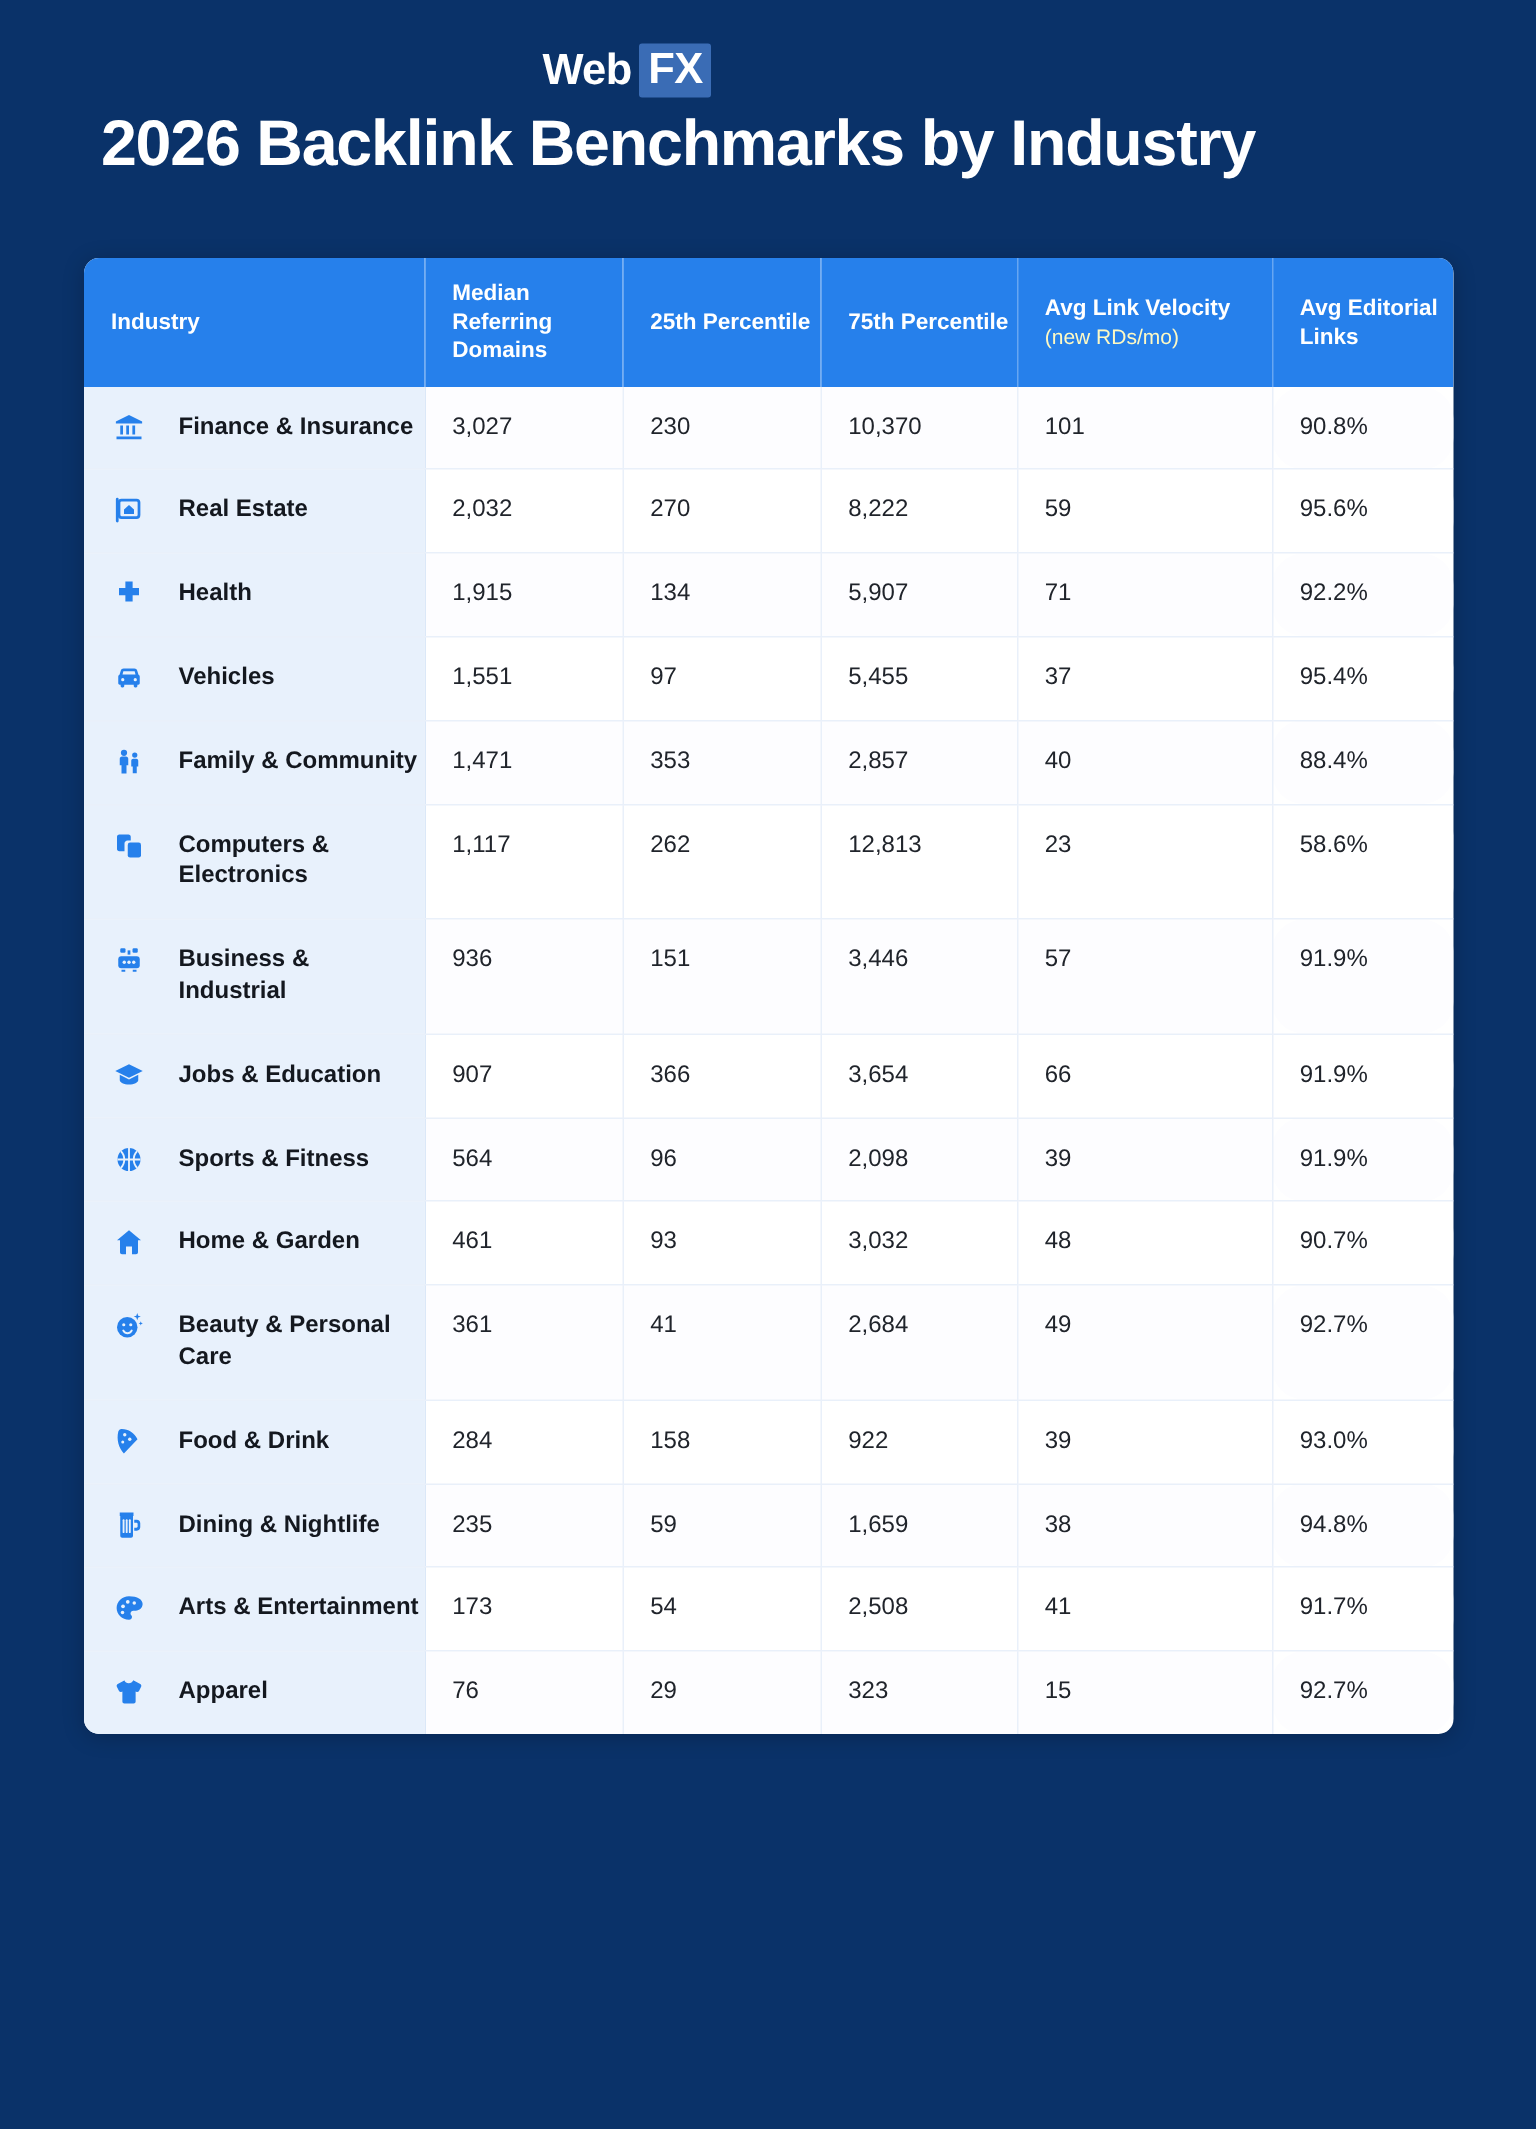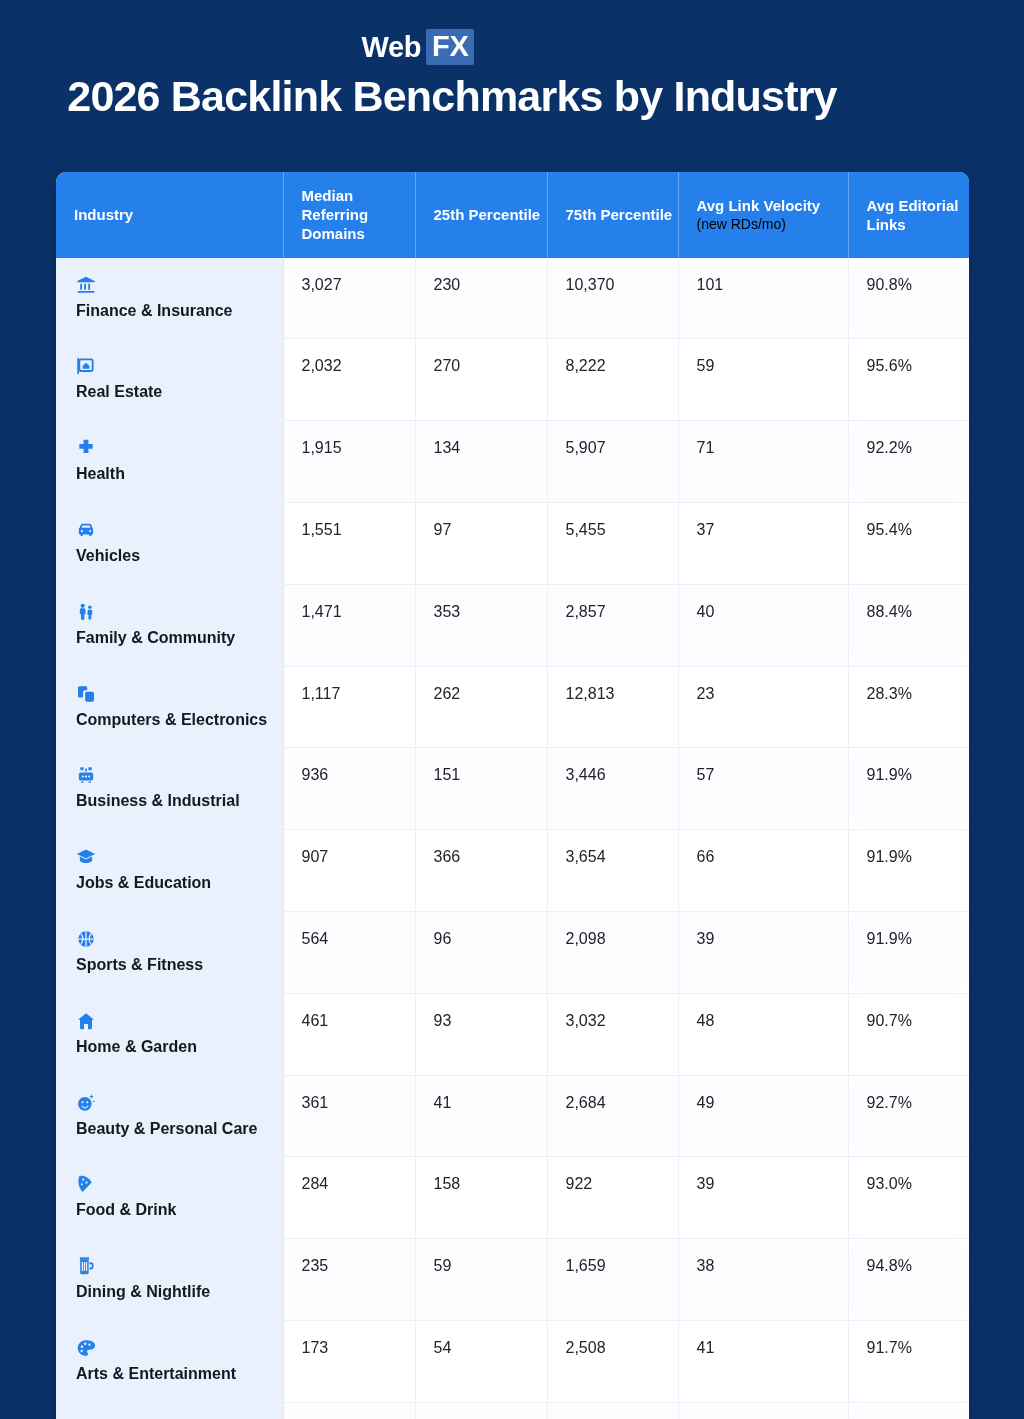--- a/index.html
+++ b/index.html
@@ -106,21 +106,21 @@
     height: 74px;
     box-sizing: border-box;
     line-height: 1.28;
     border-right: 1px solid rgba(255,255,255,0.30);
   }
   thead th:last-child { border-right: none; margin-left: 28px; }
   thead th .sub {
     display: block;
     font-weight: normal;
     font-size: 14px;
-    color: #000000;
+    color: #fef9c3;
     margin-top: 1px;
   }
 
   tbody td {
     font-size: 16px;
     color: #20242b;
     vertical-align: top;
     padding: 17px 0 17px 18px;
     background: #fdfdff;
     border-bottom: 1px solid #e9f0fa;
@@ -137,22 +137,21 @@
   td.industry {
     background: #e8f1fc !important;
     font-weight: bold;
     color: #14181f;
     padding-left: 20px;
     border-right: 1px solid #dbe8f8;
   }
   .ind-wrap {
     display: flex;
     align-items: flex-start;
-    gap: 6px;
-    flex-direction: column;
+    gap: 23px;
   }
   .ind-icon {
     flex: 0 0 auto;
     width: 20px;
     height: 20px;
     margin-top: 0px;
     display: block;
   }
   .ind-icon svg { display: block; width: 20px; height: 20px; }
   .ind-label { display: block; }
@@ -290,21 +289,21 @@
                     <rect x="11" y="9.2" width="10.6" height="12" rx="1.9"></rect>
                   </svg>
                 </span>
                 <span class="ind-label">Computers &amp; Electronics</span>
               </span>
             </td>
             <td>1,117</td>
             <td>262</td>
             <td>12,813</td>
             <td>23</td>
-            <td>28.3%</td>
+            <td>58.6%</td>
           </tr>
           <tr>
             <td class="industry">
               <span class="ind-wrap">
                 <span class="ind-icon">
                   <svg viewBox="0 0 24 24" fill="#2680eb">
                     <rect x="5" y="2.6" width="4.2" height="3.6" rx="1"></rect>
                     <rect x="14.8" y="2.6" width="4.2" height="3.6" rx="1"></rect>
                     <path d="M10.9 4.3h2.2v3.4h-2.2z"></path>
                     <rect x="3.4" y="9" width="17.2" height="9.6" rx="2.4"></rect>

